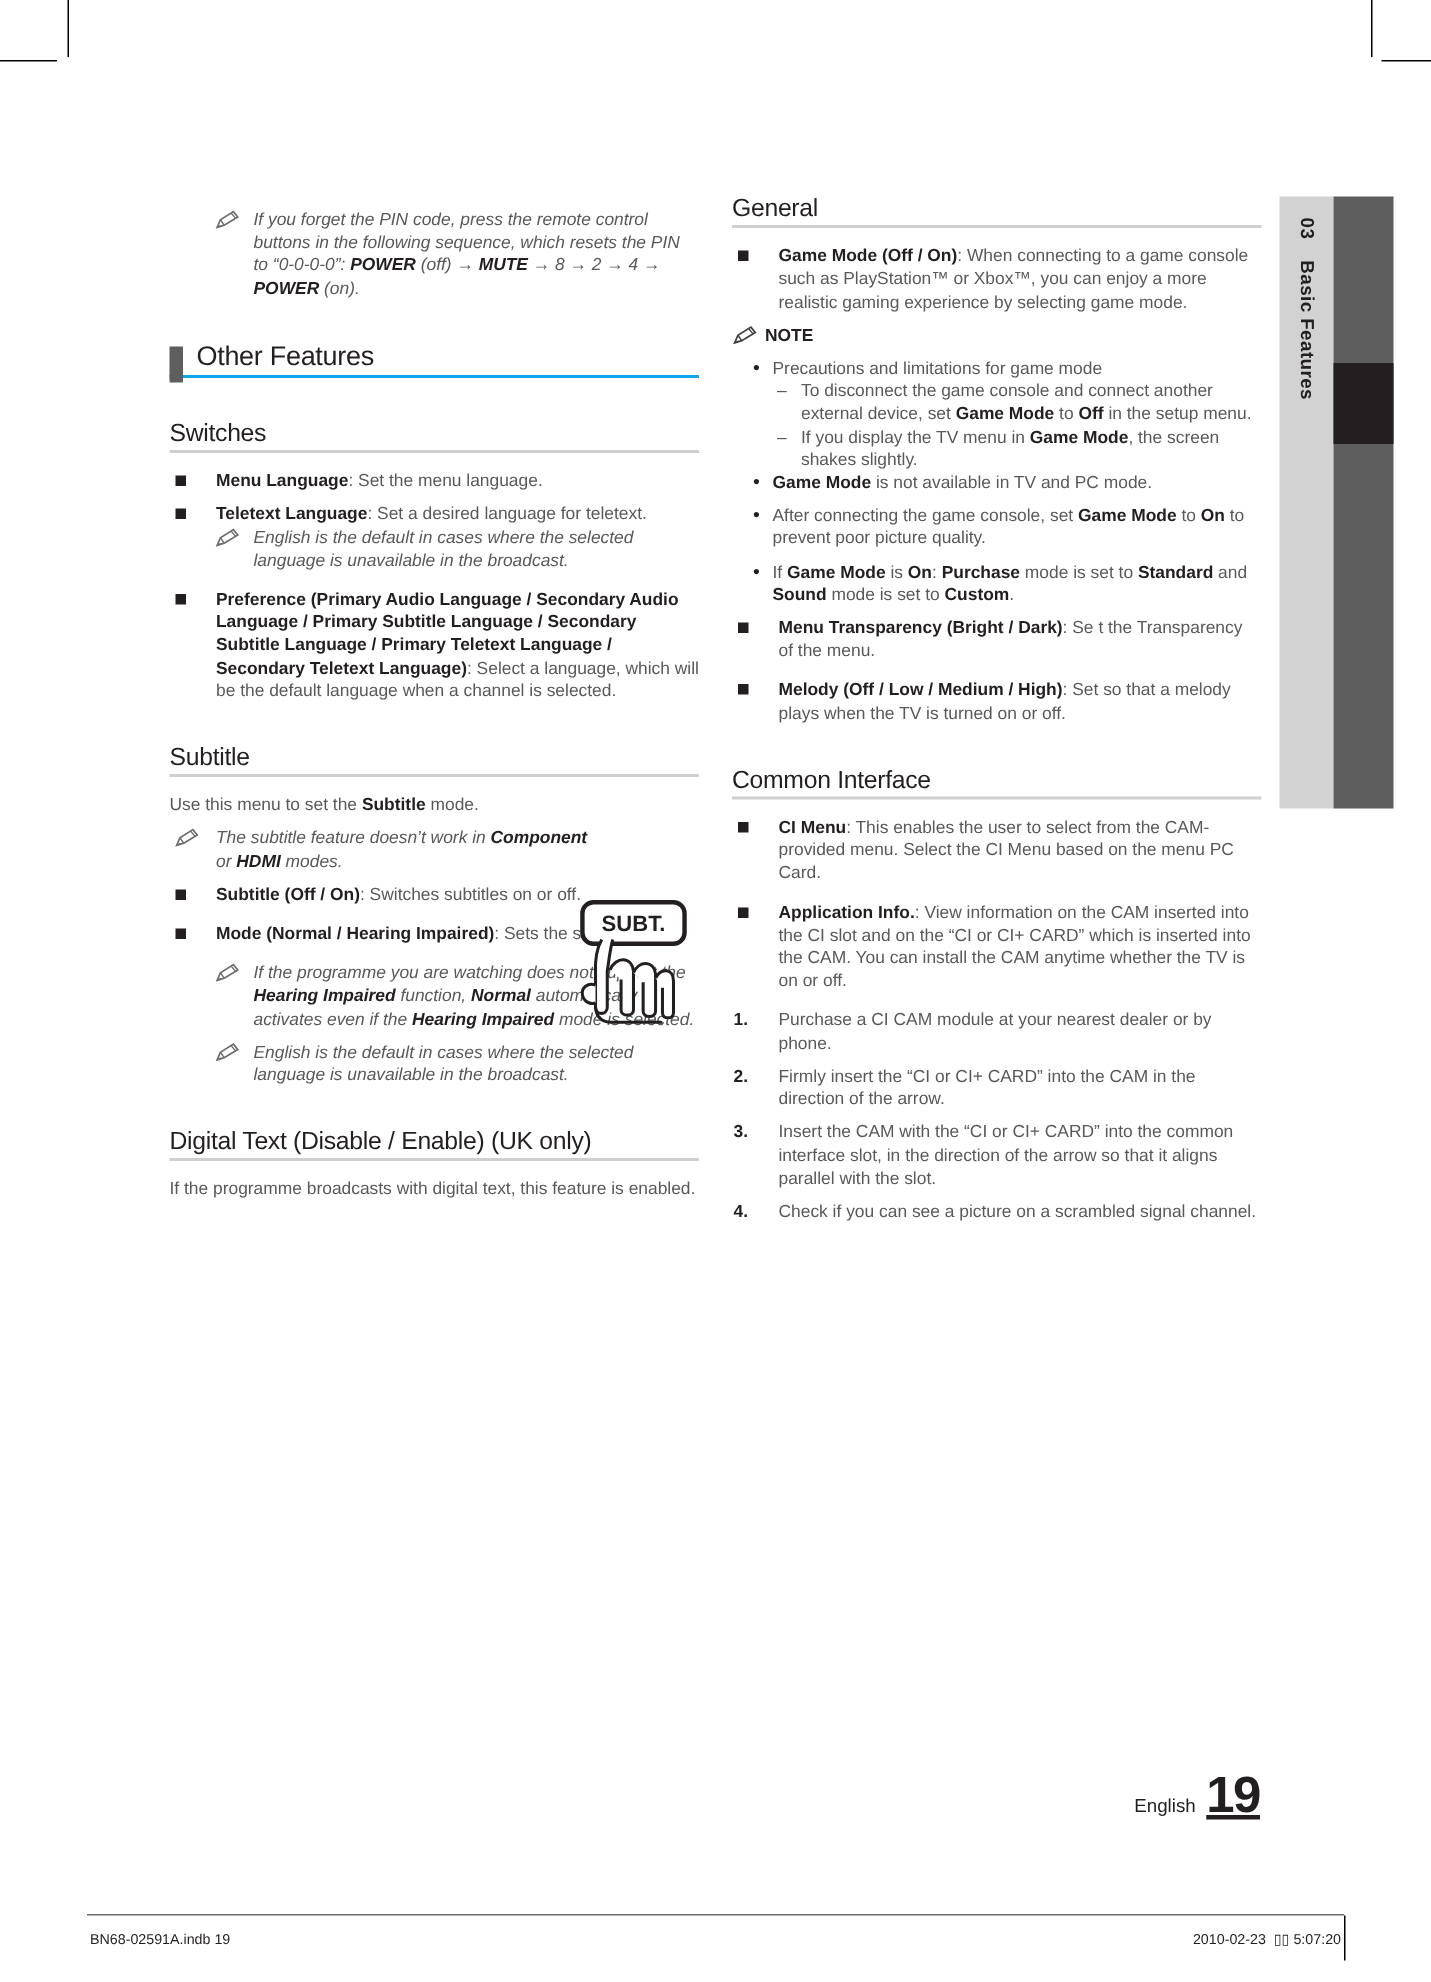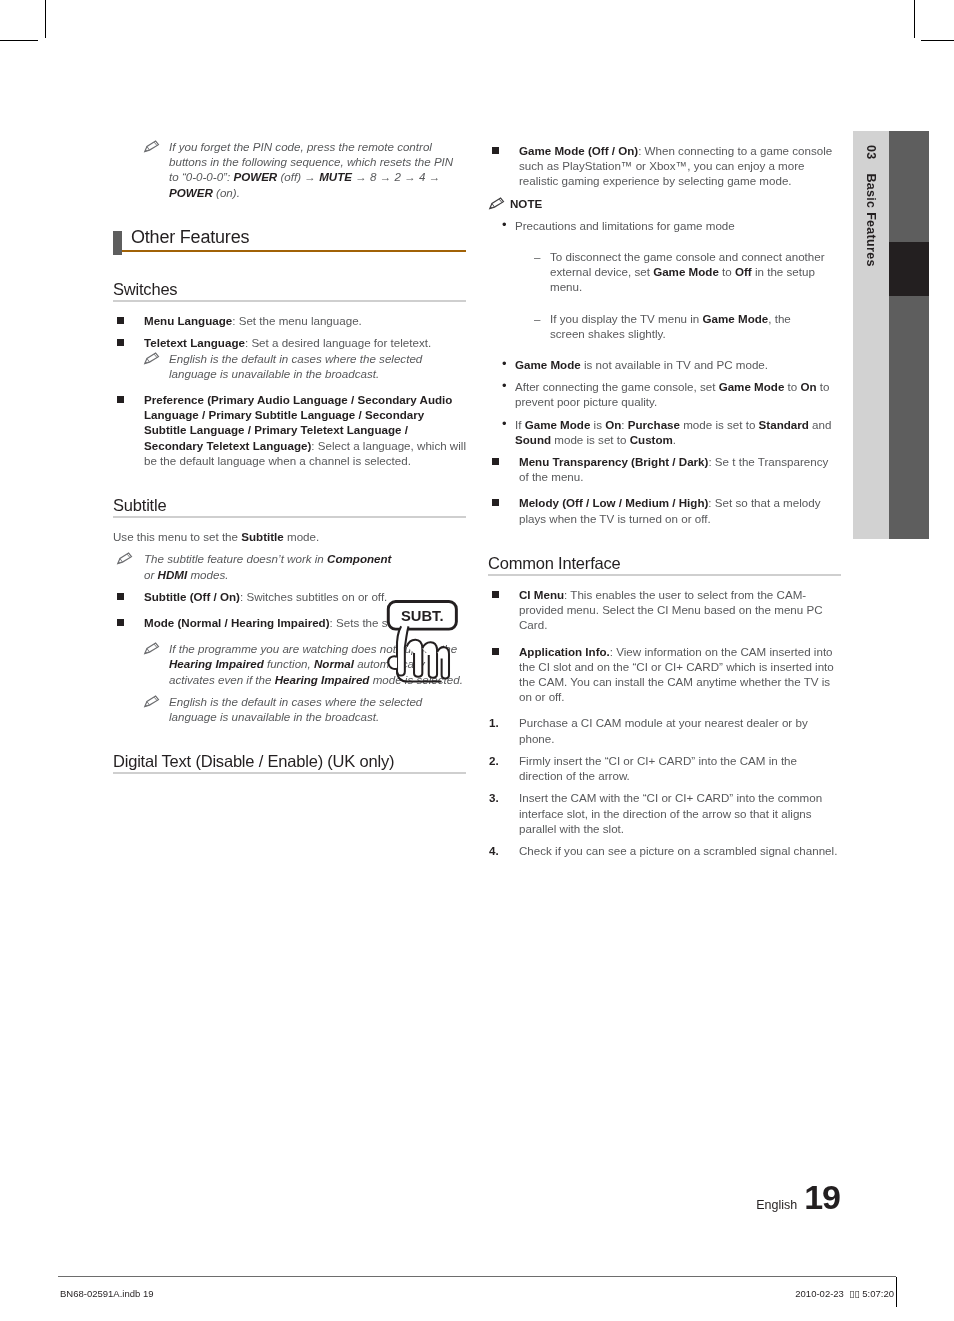--- a/index.html
+++ b/index.html
@@ -82,21 +82,21 @@
   }
   .col-left  { left: 113px; }
   .col-right { left: 488px; }
 
   
   h2.section-head {
     font-size: 18px;
     font-weight: normal;
     margin: 0 0 0 0;
     padding: 0 0 5px 18px;
-    border-bottom: 2px solid #a16207;
+    border-bottom: 2px solid #0ea5e9;
     position: relative;
     letter-spacing: -0.2px;
     color: #231f20;
   }
   h2.section-head::before {
     content: "";
     position: absolute;
     left: 0; top: 1px;
     width: 9px; height: 24px;
     background: #5e5e5e;
@@ -181,21 +181,21 @@
     content: "\2022";
     position: absolute;
     left: 14px; top: -1px;
     font-size: 13px;
     color: #231f20;
   }
   
   .dash {
     position: relative;
     padding-left: 46px;
-    margin: 16px;
+    margin: 0;
     color: #58595b;
   }
   .dash::before {
     content: "\2013";
     position: absolute;
     left: 30px; top: 0;
     color: #58595b;
   }
   
   .num {
@@ -236,20 +236,21 @@
     color: #231f20;
     vertical-align: baseline;
   }
   .page-num .no {
     font-size: 34px;
     font-weight: bold;
     color: #231f20;
     margin-left: 7px;
     letter-spacing: -1px;
     vertical-align: baseline;
+    text-decoration: underline;
   }
   .footer-rule {
     position: absolute;
     left: 58px;
     right: 58px;
     bottom: 44px;
     height: 1px;
     background: #6d6d6d;
   }
   .footer-left {
@@ -419,20 +420,21 @@
       </span>
       <span>English is the default in cases where the selected language is unavailable in the broadcast.</span>
     </div>
 
     <div class="gap-lg"></div>
 
     <h3 class="sub-head">Digital Text (Disable / Enable) (UK only)</h3>
 
     <div class="gap-sm"></div>
 
+    <div class="para">If the programme broadcasts with digital text, this feature is enabled.</div>
 
   </div>
 
   <div class="subt-fig">
     <svg viewBox="0 0 100 100" width="92" height="92">
 
       <rect x="9" y="6" width="74" height="30" rx="8" ry="8" fill="#ffffff" stroke="#231f20" stroke-width="3.2"></rect>
       <text x="46" y="27" font-family="Liberation Sans, sans-serif" font-size="16" font-weight="bold" fill="#231f20" text-anchor="middle">SUBT.</text>
 
       <path d="M23 33 C19 40 18 48 18.5 58 L18.5 82 C18.5 88 27 88 27 82 L27 56 C28.5 46 29 40 31 33" fill="#ffffff" stroke="#231f20" stroke-width="2.2" stroke-linejoin="round"></path>
@@ -443,20 +445,21 @@
 
       <path d="M62 61 C66 53 75 54 75 63 L75 86 C75 91 67 91 67 86 L67 68" fill="#ffffff" stroke="#231f20" stroke-width="2.2" stroke-linejoin="round"></path>
 
       <path d="M18.5 66 C13 64 8 68 9 73 C10 79 16 80 18.5 79" fill="#ffffff" stroke="#231f20" stroke-width="2.2" stroke-linejoin="round"></path>
       <path d="M18.5 82 C19 90 24 93 30 93 L66 93" fill="none" stroke="#231f20" stroke-width="2.2" stroke-linecap="round"></path>
     </svg>
   </div>
 
   <div class="col col-right">
 
+    <h3 class="sub-head">General</h3>
 
     <div class="gap-sm"></div>
 
     <div class="sq">
       <b>Game Mode (Off / On)</b><span>: When connecting to a game console such as PlayStation™ or Xbox™, you can enjoy a more realistic gaming experience by selecting game mode.</span>
     </div>
 
     <div class="gap-xs"></div>
 
     <div class="note-head">

